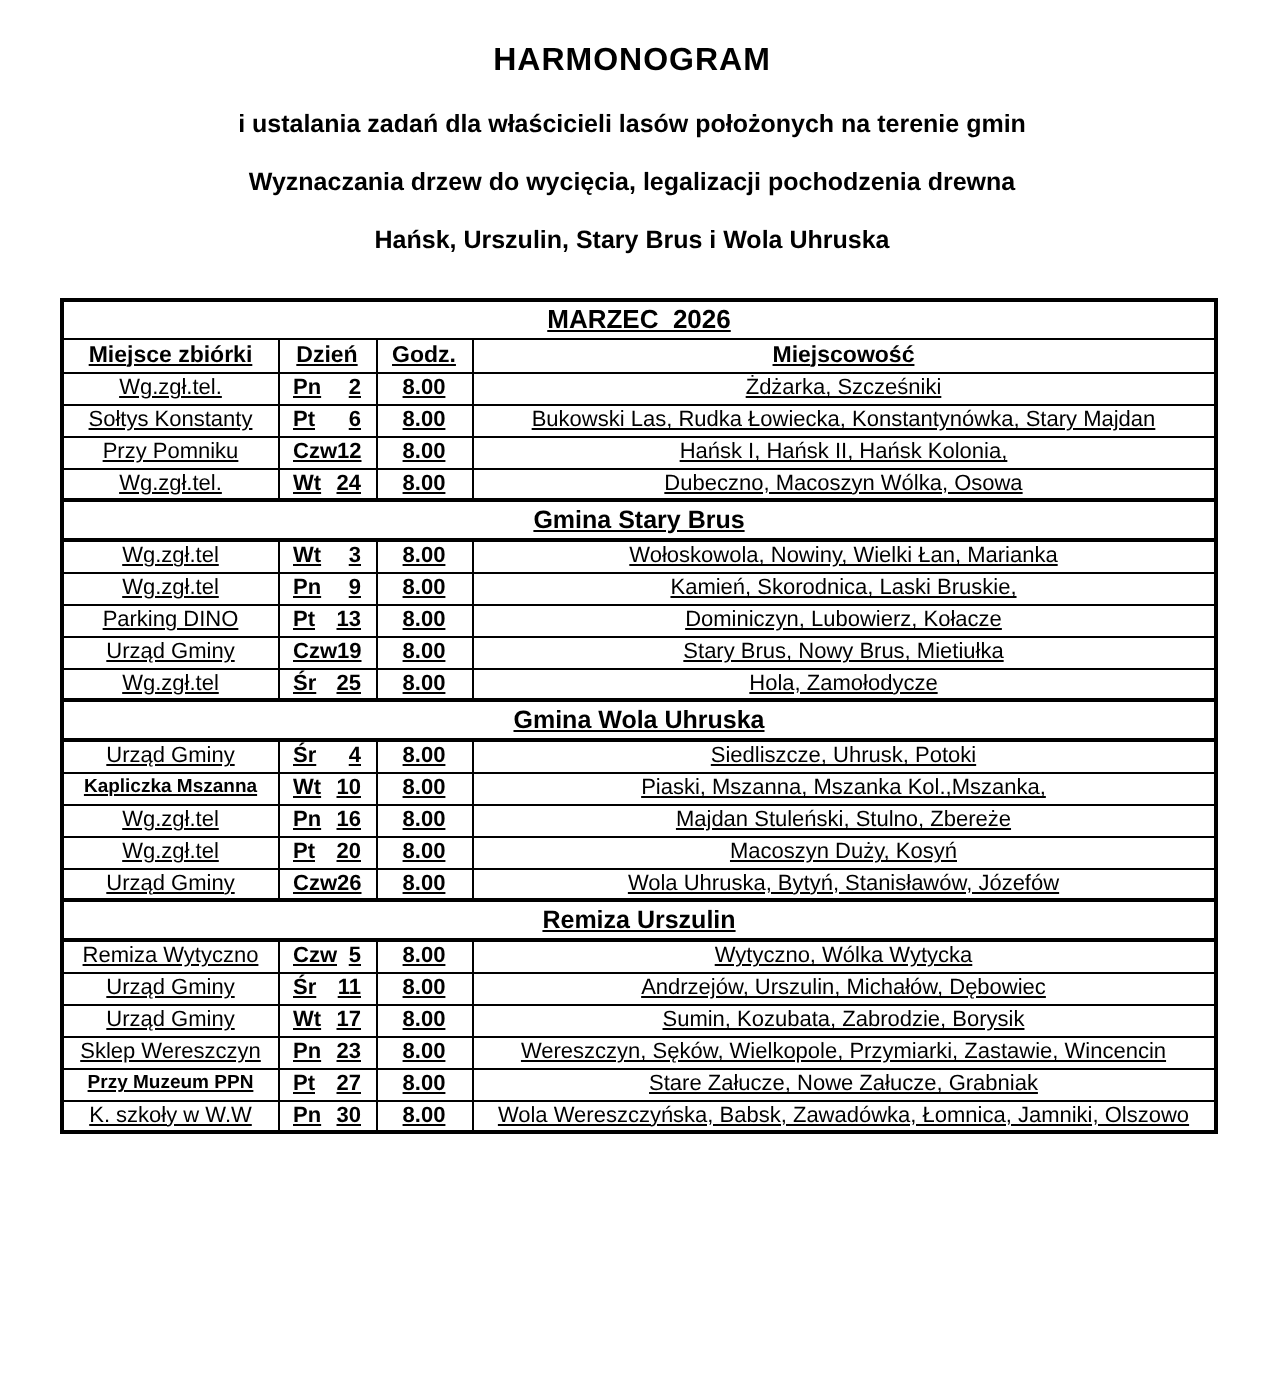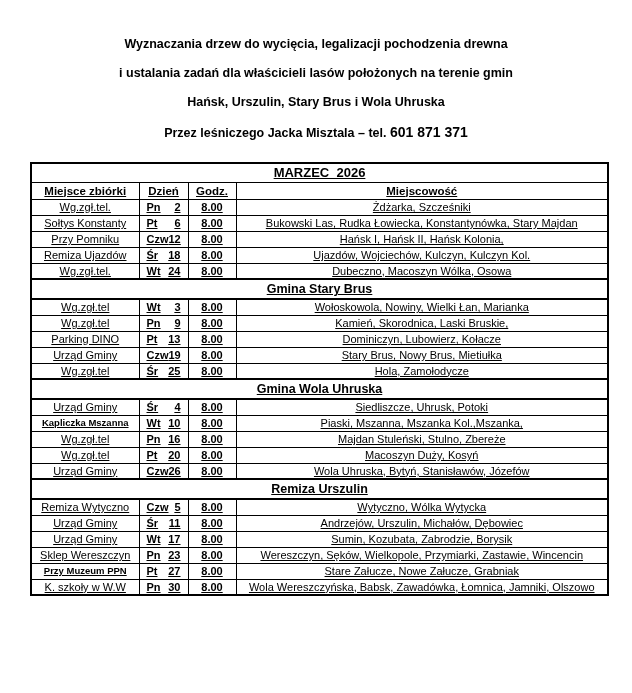--- a/index.html
+++ b/index.html
@@ -58,24 +58,24 @@
     display: flex; justify-content: space-between;
     padding: 0 7px;
   }
   td.col-time { font-weight: bold; font-size: 11px; margin-left: 26px; }
   td.col-loc { font-size: 11px; }
 </style>
 </head>
 <body>
 
 <div class="doc-header">
+  <div class="doc-title">HARMONOGRAM</div>
+  <div class="doc-sub">i ustalania zadań dla właścicieli lasów położonych na terenie gmin</div>
   <div class="doc-sub">Wyznaczania drzew do wycięcia, legalizacji pochodzenia drewna</div>
-  <div class="doc-sub">i ustalania zadań dla właścicieli lasów położonych na terenie gmin</div>
   <div class="doc-sub">Hańsk, Urszulin, Stary Brus i Wola Uhruska</div>
-  <div class="doc-sub"><span>Przez leśniczego Jacka Misztala – tel. </span><span class="phone">601 871 371</span></div>
 </div>
 
 <table class="schedule">
   <colgroup>
     <col class="w-place">
       <col class="w-day">
       <col class="w-time">
       <col class="w-loc">
   </colgroup>
   <thead>
@@ -117,31 +117,20 @@
         <td class="col-day">
           <div class="day-wrap">
             <span class="day-abbr">Czw</span>
             <span class="day-num">12</span>
           </div>
         </td>
         <td class="col-time">8.00</td>
         <td class="col-loc">Hańsk I, Hańsk II, Hańsk Kolonia,</td>
       </tr>
       <tr class="data-row">
-        <td class="col-place">Remiza Ujazdów</td>
-        <td class="col-day">
-          <div class="day-wrap">
-            <span class="day-abbr">Śr</span>
-            <span class="day-num">18</span>
-          </div>
-        </td>
-        <td class="col-time">8.00</td>
-        <td class="col-loc">Ujazdów, Wojciechów, Kulczyn, Kulczyn Kol.</td>
-      </tr>
-      <tr class="data-row">
         <td class="col-place">Wg.zgł.tel.</td>
         <td class="col-day">
           <div class="day-wrap">
             <span class="day-abbr">Wt</span>
             <span class="day-num">24</span>
           </div>
         </td>
         <td class="col-time">8.00</td>
         <td class="col-loc">Dubeczno, Macoszyn Wólka, Osowa</td>
       </tr>

